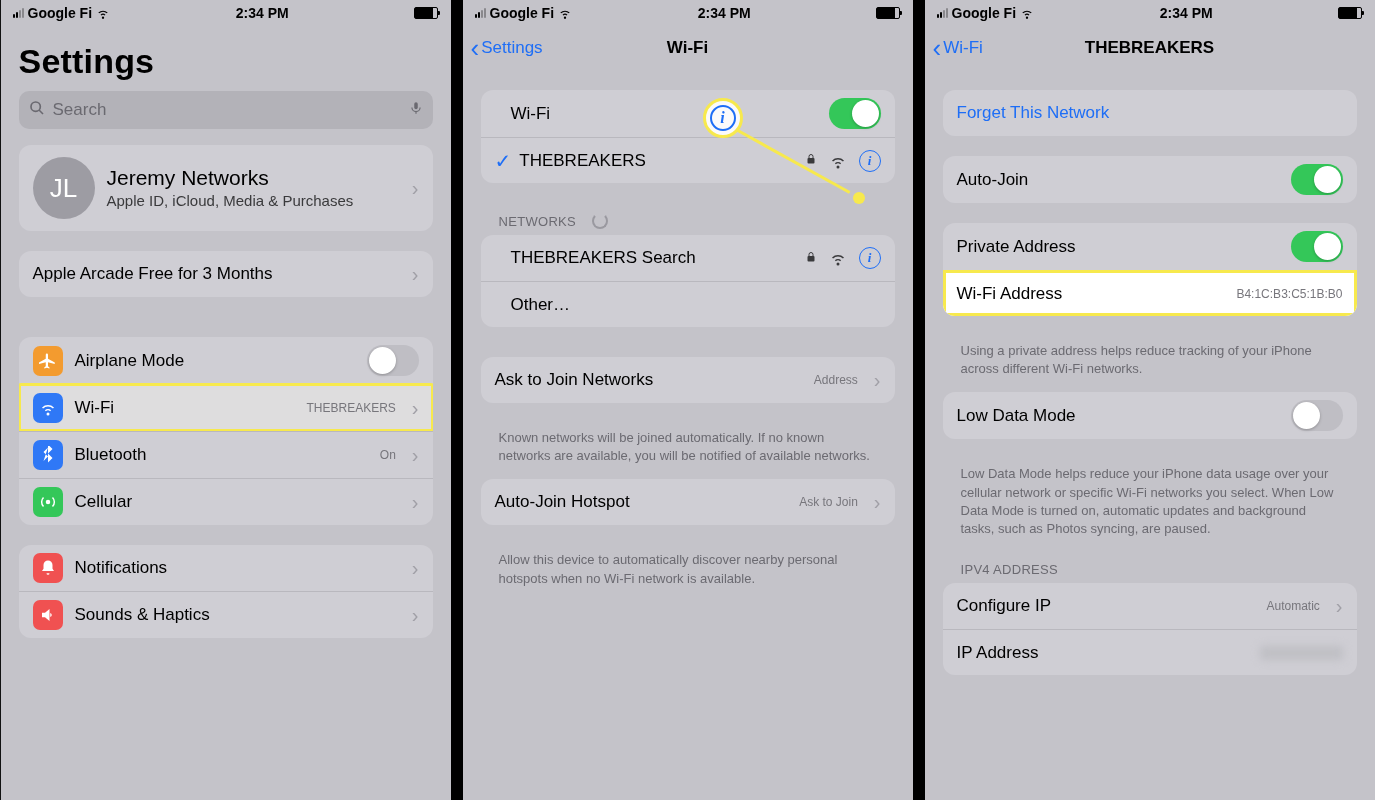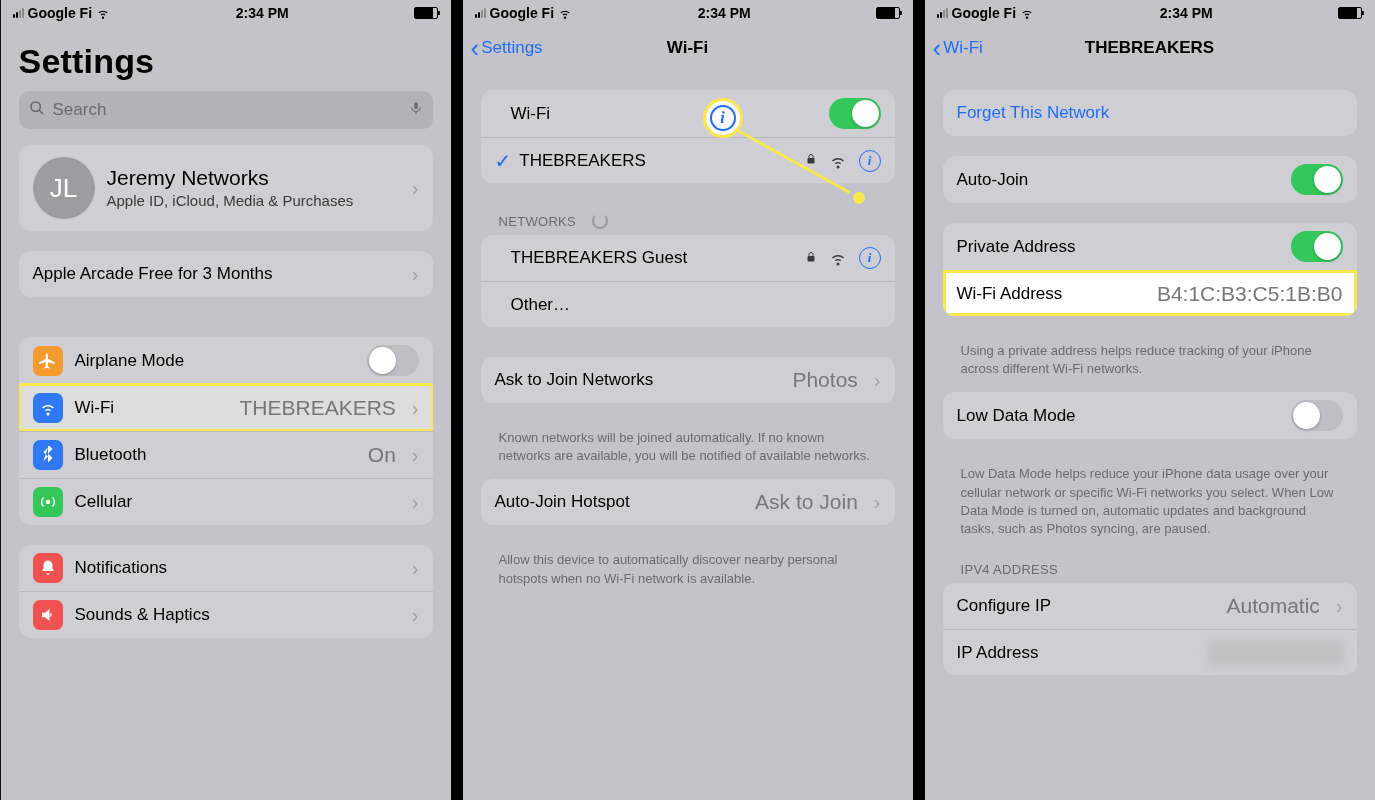--- a/index.html
+++ b/index.html
@@ -19,21 +19,21 @@
   .big-title { font-size: 34px; font-weight: 700; padding: 16px 18px 10px; color: #000; letter-spacing: .2px; }
   .searchbar { margin: 0 18px 16px; background: #b3b2b8; border-radius: 10px; height: 38px; display: flex; align-items: center; padding: 0 10px; gap: 8px; }
   .searchbar .mag { color: #6a6970; font-size: 18px; }
   .searchbar .ph { color: #6a6970; font-size: 17px; flex: 1; }
   .searchbar .mic { color: #6a6970; font-size: 18px; }
 
   .group { margin: 0 18px 20px; background: #cfced4; border-radius: 12px; overflow: hidden; }
   .row { display: flex; align-items: center; min-height: 46px; padding: 8px 14px; position: relative; gap: 12px; }
   .row + .row { border-top: 1px solid #b9b8be; }
   .row .label { font-size: 17px; color: #000; flex: 1; }
-  .row .value { font-size: 21px; color: #77767c; }
+  .row .value { font-size: 12px; color: #77767c; }
   .row .chev { color: #a09fa6; font-size: 20px; margin-left: 4px; }
   .row.tall { min-height: 54px; }
 
   .icon-sq { width: 30px; height: 30px; border-radius: 7px; display: flex; align-items: center; justify-content: center; flex-shrink: 0; }
   .ic-airplane { background: #f39b2f; } .ic-wifi { background: #2f78f6; } .ic-bt { background: #2f78f6; } .ic-cell { background: #34c759; }
   .ic-notif { background: #f05151; } .ic-sound { background: #f05151; }
   .icon-sq svg { width: 18px; height: 18px; fill: #fff; }
 
   .toggle { width: 52px; height: 31px; border-radius: 16px; position: relative; flex-shrink: 0; }
   .toggle.on { background: #34c759; } .toggle.off { background: #bfbec4; }
@@ -257,39 +257,39 @@
     </div>
   </div>
 
   <div class="section-hdr">
       <span>NETWORKS</span>
       <span class="spinner"></span>
     </div>
 
   <div class="group" style="margin-top:0">
     <div class="row" style="padding-left:30px">
-      <span class="label">THEBREAKERS Guest</span>
+      <span class="label">THEBREAKERS Search</span>
       <span class="lock"><svg width="12" height="14" viewBox="0 0 24 24" fill="#3a3a3c">
             <rect x="5" y="10" width="14" height="11" rx="2"></rect>
             <path d="M8 10V7a4 4 0 018 0v3" fill="none" stroke="#3a3a3c" stroke-width="2"></path>
           </svg></span>
       <svg width="18" height="18" viewBox="0 0 24 24" fill="#3a3a3c">
           <path d="M12 18a2 2 0 100 4 2 2 0 000-4zm-4.2-3.1a6 6 0 018.4 0l-1.4 1.4a4 4 0 00-5.6 0zM4 11.2a12 12 0 0116 0l-1.4 1.4a10 10 0 00-13.2 0z"></path>
         </svg>
       <div class="info-circle">i</div>
     </div>
     <div class="row" style="padding-left:30px">
       <span class="label">Other…</span>
     </div>
   </div>
 
   <div class="group" style="margin-top:30px">
     <div class="row">
       <span class="label">Ask to Join Networks</span>
-      <span class="value">Photos</span>
+      <span class="value">Address</span>
       <span class="chev">›</span>
     </div>
   </div>
   <div class="footer-txt">Known networks will be joined automatically. If no known networks are available, you will be notified of available networks.</div>
 
   <div class="group">
     <div class="row">
       <span class="label">Auto-Join Hotspot</span>
       <span class="value">Ask to Join</span>
       <span class="chev">›</span>

